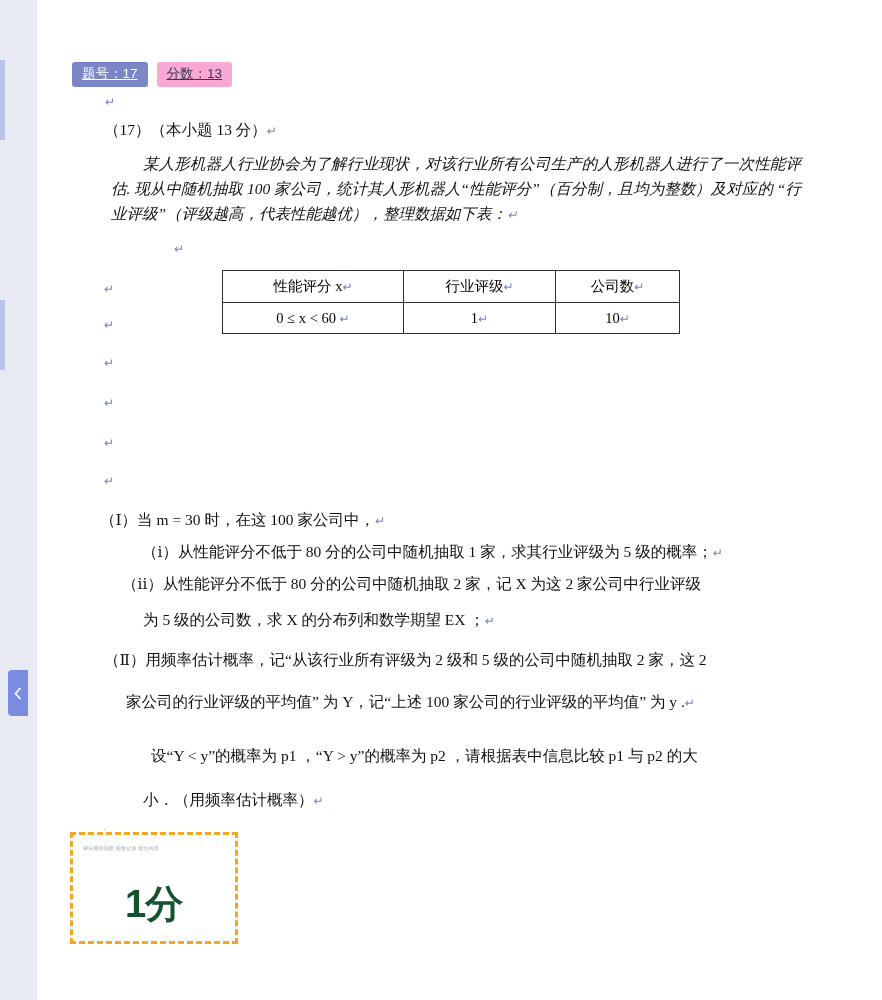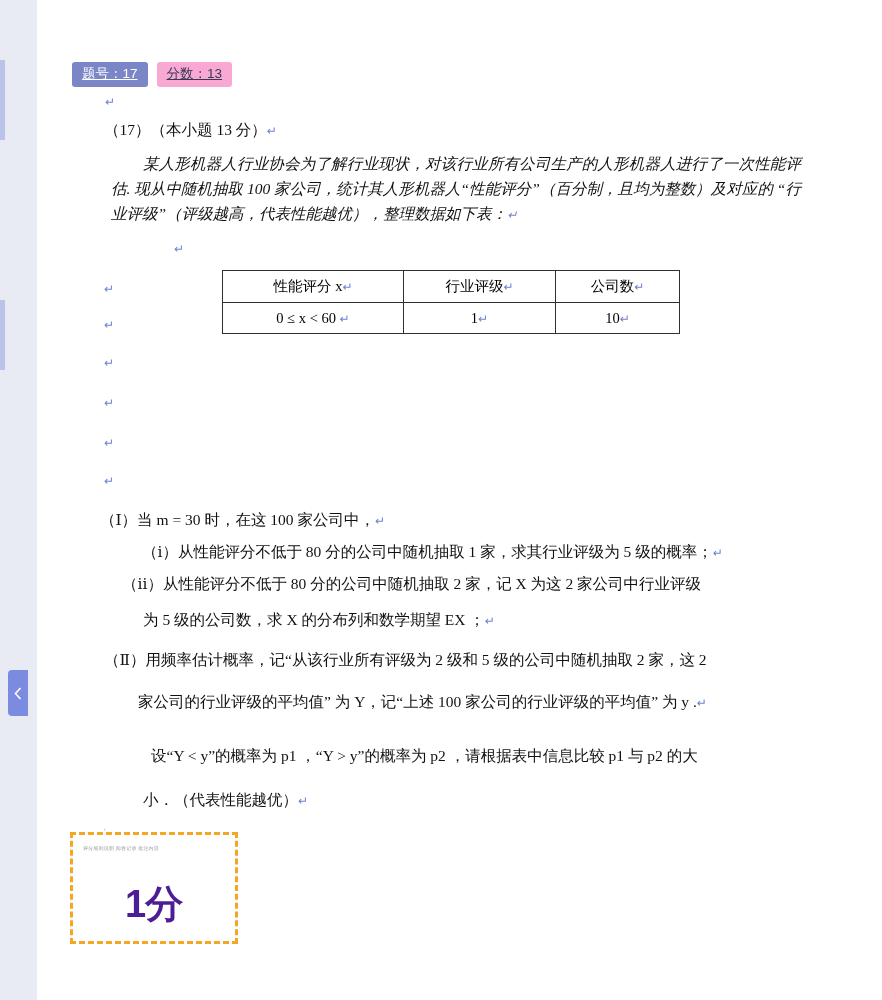--- a/index.html
+++ b/index.html
@@ -146,21 +146,21 @@
     font-size: 5px;
     color: #9aa0ad;
     line-height: 1.5;
     letter-spacing: .2px;
   }
   .stamp-score {
     position: absolute;
     left: 52px; top: 44px;
     font-family: "Liberation Sans", sans-serif;
     font-size: 38px;
-    color: #4c1d95;
+    color: #14532d;
     font-weight: bold;
     letter-spacing: -1px;
   }
   .stamp-dot {
     position: absolute;
     left: 103px; top: 824px;
     font-size: 10px;
     color: #aaa;
   }
 </style>
@@ -237,28 +237,28 @@
   <div class="para" style="left:122px; top:572px; width:700px;">
     <span>（ⅱ）从性能评分不低于 80 分的公司中随机抽取 2 家，记 X 为这 2 家公司中行业评级</span>
   </div>
   <div class="para" style="left:143px; top:608px; width:690px;">
     <span>为 5 级的公司数，求 X 的分布列和数学期望 EX ；</span><span class="pilcrow">↵</span>
   </div>
 
   <div class="para" style="left:104px; top:648px; width:710px;">
     <span>（Ⅱ）用频率估计概率，记“从该行业所有评级为 2 级和 5 级的公司中随机抽取 2 家，这 2</span>
   </div>
-  <div class="para" style="left:138px; top:690px; width:700px;">
+  <div class="para" style="left:126px; top:690px; width:700px;">
     <span>家公司的行业评级的平均值” 为 Y，记“上述 100 家公司的行业评级的平均值” 为 y .</span><span class="pilcrow">↵</span>
   </div>
   <div class="para" style="left:143px; top:744px; width:700px;margin-left:8px;">
     <span>设“Y &lt; y”的概率为 p1 ，“Y &gt; y”的概率为 p2 ，请根据表中信息比较 p1 与 p2 的大</span>
   </div>
   <div class="para" style="left:143px; top:788px; width:700px;">
-    <span>小．（代表性能越优）</span><span class="pilcrow">↵</span>
+    <span>小．（用频率估计概率）</span><span class="pilcrow">↵</span>
   </div>
 </div>
 
 <div class="stamp-dot">·</div>
 
 <div class="stamp-box">
   <div class="stamp-scribble">评分细则说明
 阅卷记录
 批注内容</div>
   <div class="stamp-score">1分</div>

